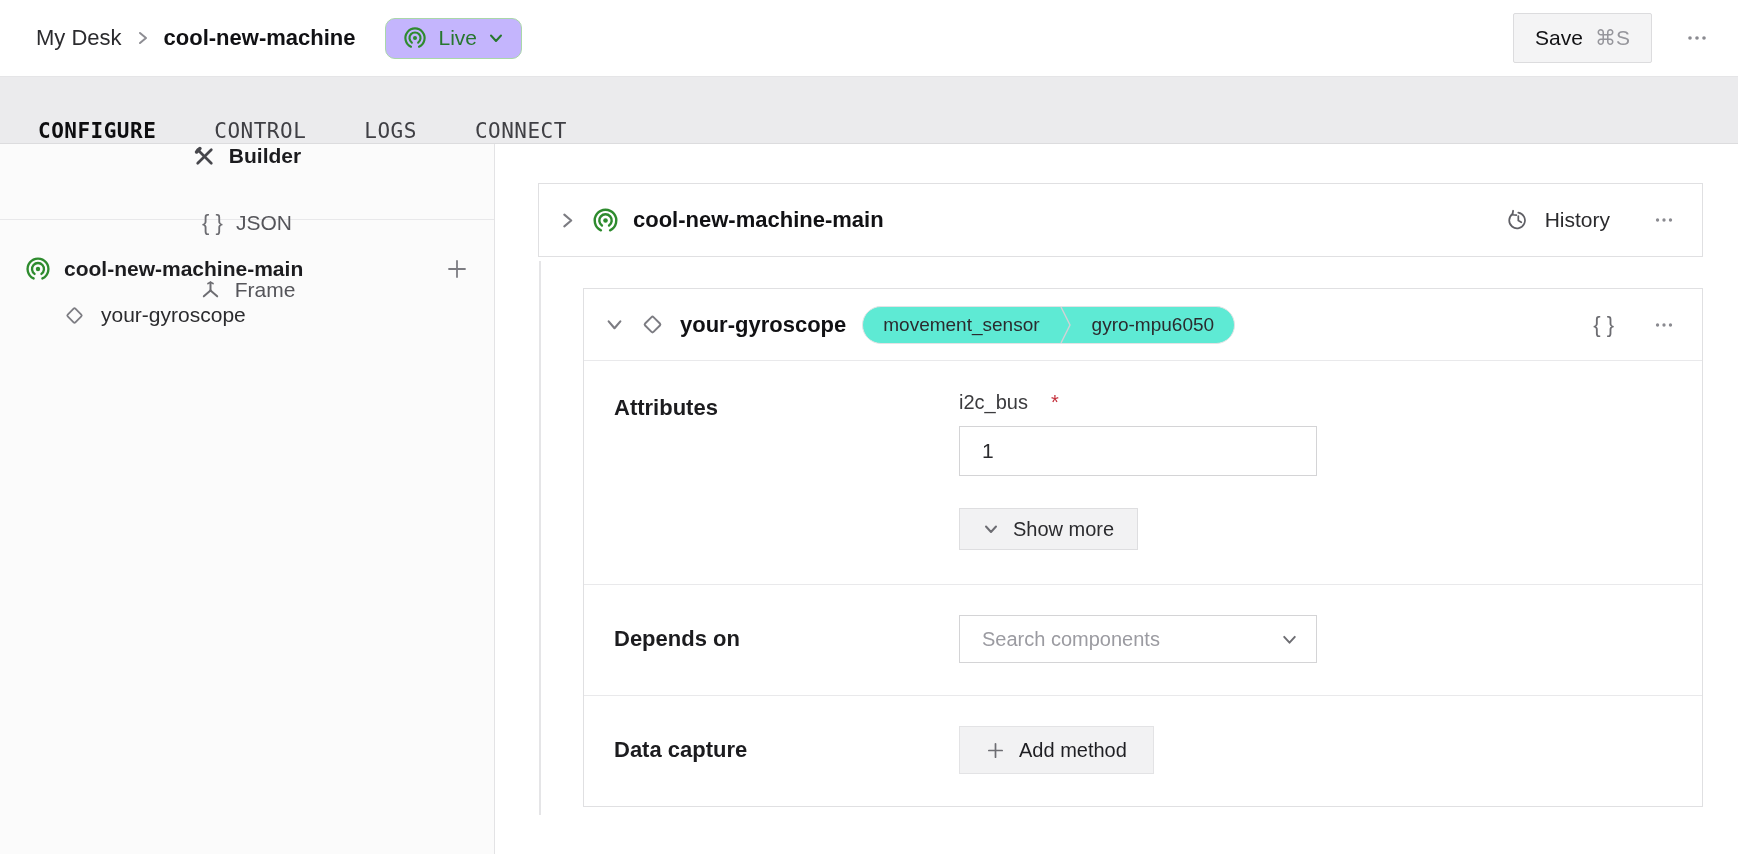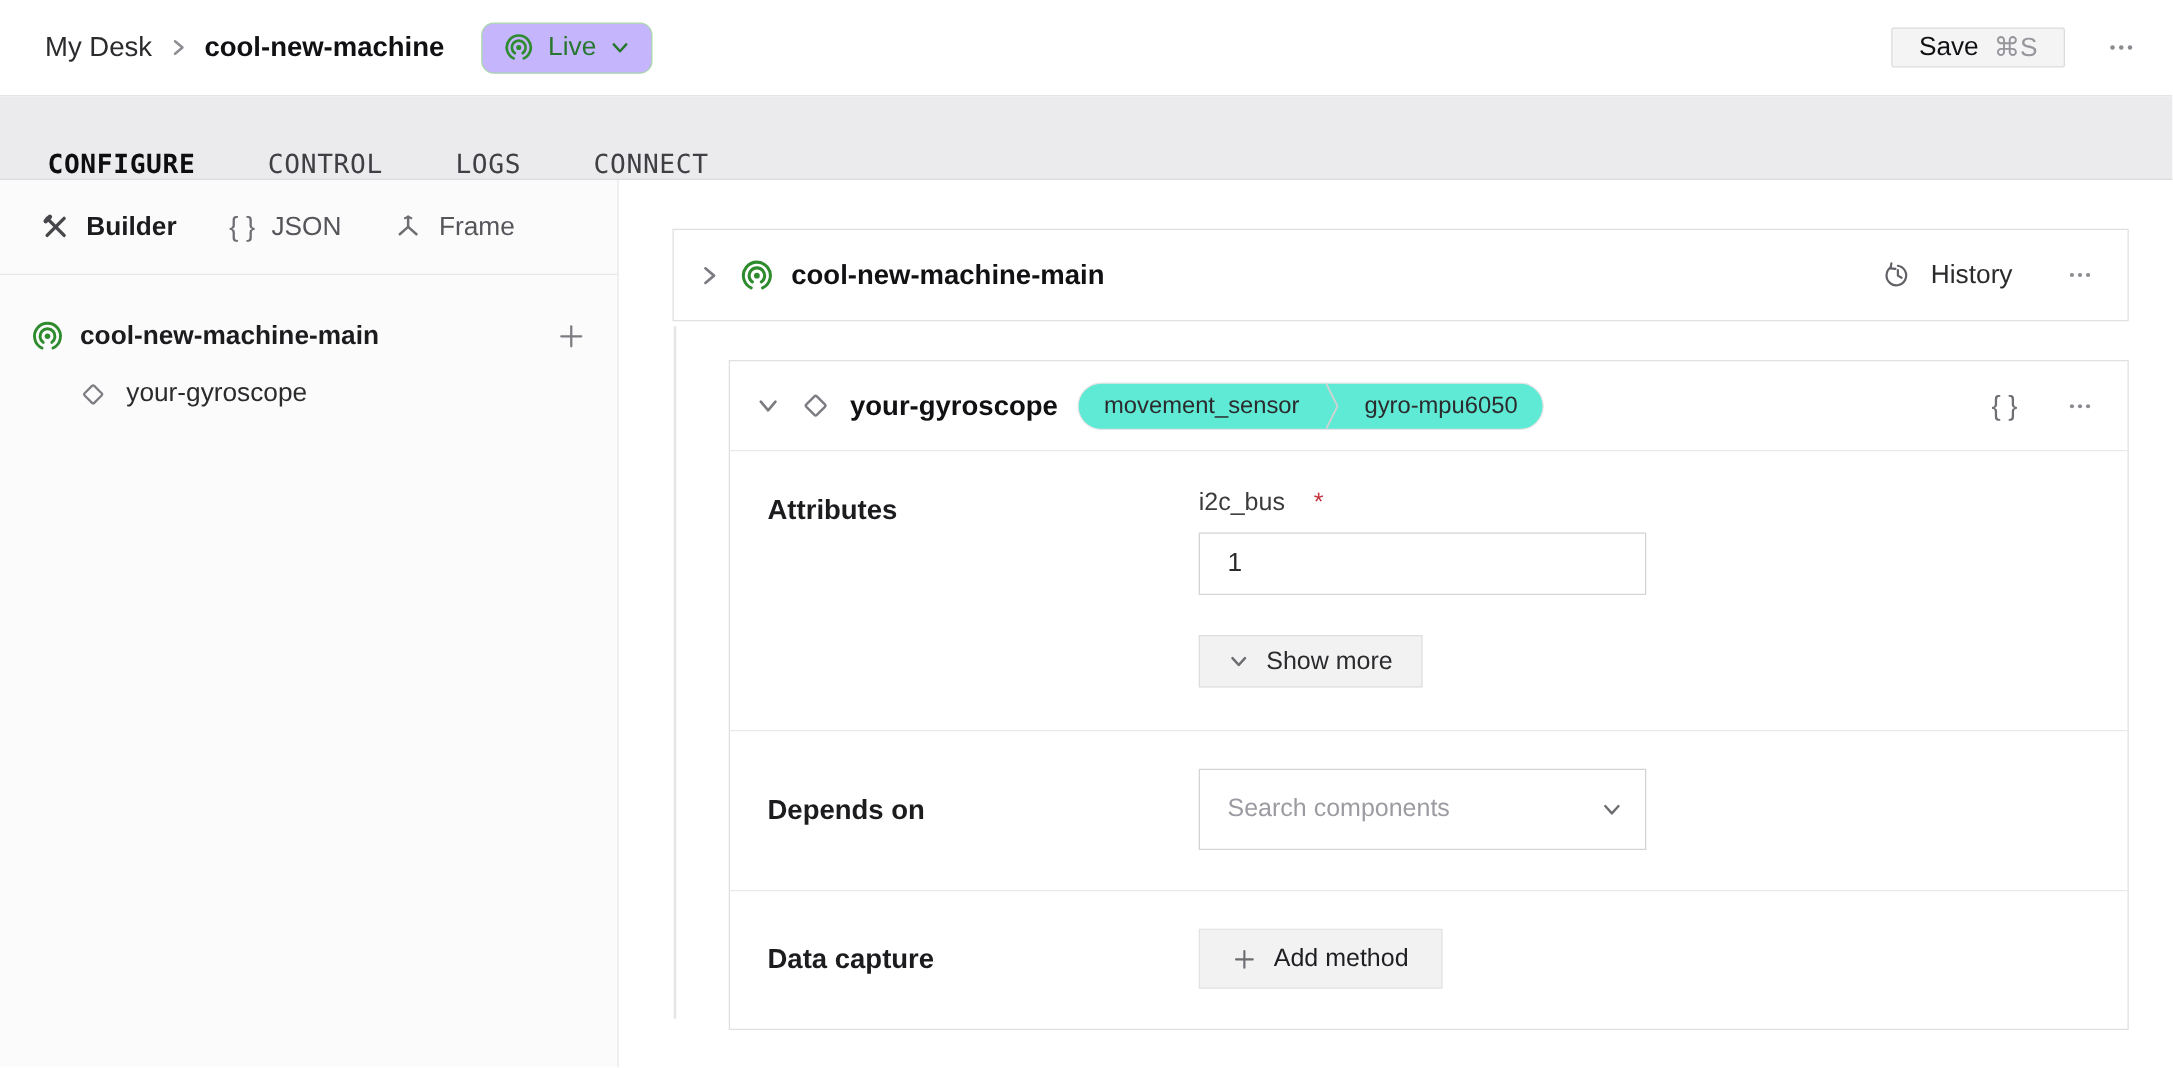--- a/index.html
+++ b/index.html
@@ -11,21 +11,21 @@
   .header { height:77px; flex:0 0 77px; display:flex; align-items:center;
     padding:0 28px 0 36px; background:#fff; border-bottom:1px solid #e5e5e7; }
   .breadcrumb { display:flex; align-items:center; gap:14px; font-size:22px; }
   .crumb-parent { color:#2b2b2e; cursor:pointer; }
   .crumb-sep { display:flex; align-items:center; color:#8d8d93; }
   .crumb-current { font-weight:bold; color:#111114; font-size:22px; }
   .live-badge { margin-left:30px; display:flex; align-items:center; gap:11px;
     height:41px; padding:0 17px; background:#c4b5fd; border:1px solid #a9d7a9;
     border-radius:10px; color:#27772e; font-size:21px; cursor:pointer; }
   .header-spacer { flex:1; }
-  .save-btn { display:flex; align-items:center; gap:12px; height:32px; padding:0 21px;
+  .save-btn { display:flex; align-items:center; gap:12px; height:50px; padding:0 21px;
     background:#f4f4f5; border:1px solid #dcdcde; border-radius:2px; font-size:21px;
     color:#111114; cursor:pointer; }
   .save-shortcut { color:#96969c; font-size:21px; }
   .icon-btn { display:flex; align-items:center; justify-content:center; cursor:pointer;
     color:#7c7c82; background:none; border:none; }
   .header .icon-btn { margin-left:32px; }
 
   
   .tabbar { height:67px; flex:0 0 67px; background:#ebebed; border-bottom:1px solid #dcdcde;
     display:flex; align-items:flex-end; padding:0 38px; gap:58px;
@@ -33,21 +33,21 @@
     letter-spacing:0.5px; color:#3f3f44; }
   .tab { cursor:pointer; }
   .tab.active { font-weight:bold; color:#0e0e10; }
 
   
   .body { flex:1; display:flex; min-height:0; }
 
   
   .sidebar { width:495px; flex:0 0 495px; background:#fbfbfb; border-right:1px solid #e3e3e5; }
   .modes { height:76px; display:flex; align-items:center; padding:0 33px; gap:42px;
-    border-bottom:1px solid #e8e8ea; }
+    border-bottom:1px solid #e8e8ea;flex-direction:column; }
   .mode { display:flex; align-items:center; gap:13px; font-size:21px; color:#55555a; cursor:pointer; }
   .mode .micon { color:#6d6d72; display:flex; align-items:center; }
   .mode.active { color:#1c1c1f; font-weight:bold; }
   .mode.active .micon { color:#47474c; }
   .braces-glyph { font-size:22px; font-weight:normal; color:#6d6d72; }
   .tree { padding:26px 25px 0 25px; }
   .tree-row { display:flex; align-items:center; height:46px; cursor:pointer; }
   .tree-root-label { font-weight:bold; font-size:21px; color:#1c1c1f; margin-left:13px; }
   .tree-child { margin-left:38px; gap:15px; }
   .tree-child-label { font-size:21px; color:#2b2b2e; }
@@ -93,21 +93,21 @@
   .sec-mid { padding:30px 0 32px 0; align-items:center; }
 
   .field-label-row { display:flex; align-items:flex-end; gap:23px; margin-bottom:12px;
     font-size:20px; color:#3b3b3e; }
   .required { color:#c5303c; font-size:20px; }
   .text-input { width:358px; height:50px; border:1px solid #d4d4d6; border-radius:0;
     background:#fff; font-family:inherit; font-size:21px; color:#2b2b2e; padding:0 22px; }
   .show-more-btn { margin-top:32px; display:inline-flex; align-items:center; gap:14px;
     height:42px; padding:0 23px; background:#f2f2f3; border:1px solid #dedee0;
     font-size:20px; color:#2b2b2e; cursor:pointer; }
-  .select-box { width:358px; height:65px; border:1px solid #d4d4d6; background:#fff;
+  .select-box { width:358px; height:48px; border:1px solid #d4d4d6; background:#fff;
     display:flex; align-items:center; justify-content:space-between; padding:0 18px 0 22px;
     cursor:pointer; }
   .select-placeholder { color:#9b9ba1; font-size:20px; }
   .add-method-btn { display:inline-flex; align-items:center; gap:14px; height:48px;
     padding:0 26px; background:#f2f2f3; border:1px solid #e3e3e5; font-size:20px;
     color:#1f1f23; cursor:pointer; }
 
   svg { display:block; }
 </style>
 </head>

